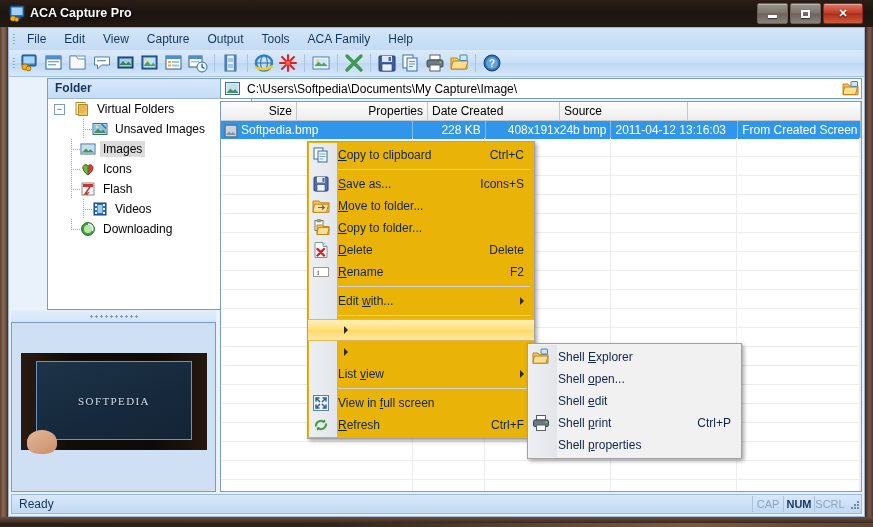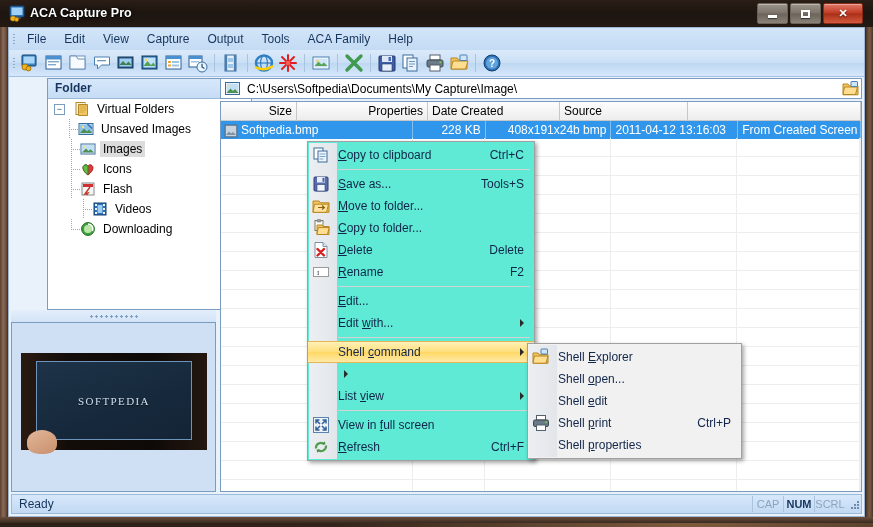--- a/index.html
+++ b/index.html
@@ -200,21 +200,21 @@
   }
   .status-text{padding-left:7px;font-size:12px;color:#16355e;flex:1;}
   .statcell{width:30px;text-align:center;font-size:11px;color:#8ba4bf;
     border-left:1px solid #aac4de;height:16px;line-height:16px;}
   .statcell.on{color:#16355e;font-weight:bold;}
   .resizer{width:16px;height:16px;position:relative;}
   .resizer i{position:absolute;width:2px;height:2px;background:#6f8bab;}
 
   
   .ctx{
-    position:absolute;border:1px solid #a0a0a0;background:#5eead4;
+    position:absolute;border:1px solid #a0a0a0;background:#eab308;
     box-shadow:2px 2px 4px rgba(0,0,0,.35);
     padding:2px 0;box-sizing:border-box;
   }
   .ctx .gutter{position:absolute;left:1px;top:1px;bottom:1px;width:28px;
     background:linear-gradient(90deg,#eceff2,#e2e6ea);}
   .ctxitem{
     position:relative;height:22px;display:flex;align-items:center;
     font-size:12px;color:#12264a;white-space:nowrap;padding-left:30px;padding-right:10px;
     box-sizing:border-box;
   }
@@ -474,21 +474,21 @@
                 <svg width="16" height="16" viewBox="0 0 16 16">
                   <rect x="2" y="1.5" width="9" height="12" fill="#fff7e0" stroke="#b08a2a"></rect>
                   <path d="M3 2 h8 v11 h-8z" fill="#fdf3d8"></path>
                   <path d="M4.5 3.5 h9 v11 h-9z" fill="#f2c75e" stroke="#b08a2a"></path>
                   <path d="M5.5 5 h7 M5.5 7 h7 M5.5 9 h7 M5.5 11 h5" stroke="#cfa33e" stroke-width=".8"></path>
                 </svg>
               </span>
               <span class="lbl">Virtual Folders</span>
             </div>
 
-            <div class="tnode" style="padding-left:16px">
+            <div class="tnode" style="padding-left:30px">
               <span class="dotline elbow"></span>
               <span class="ico">
                 <svg width="16" height="16" viewBox="0 0 16 16">
                   <rect x="1" y="2.5" width="14" height="11" fill="#dceefb" stroke="#3a6d9c"></rect>
                   <rect x="2" y="3.5" width="12" height="9" fill="#8fc4ea"></rect>
                   <path d="M2 12 l4-4.5 3 3 2-2 3 3.5z" fill="#4f8f52"></path>
                   <circle cx="5" cy="6" r="1.2" fill="#ffe07a"></circle>
                   <path d="M9.5 3 l4.5 4.5" stroke="#2f6fb5" stroke-width="1.4"></path>
                 </svg>
               </span>
@@ -830,21 +830,21 @@
     <div class="ctxitem">
       <span class="mi-ico">
         <svg width="18" height="18" viewBox="0 0 18 18">
           <rect x="2" y="2" width="14" height="14" rx="1" fill="#5a6fae" stroke="#2c3f78"></rect>
           <rect x="5" y="2" width="8" height="5.5" fill="#e8eefa"></rect>
           <rect x="10.5" y="2.8" width="2" height="4" fill="#4a5f9e"></rect>
           <rect x="5" y="9.5" width="8" height="6.5" fill="#f0f4fb" stroke="#2c3f78" stroke-width=".6"></rect>
         </svg>
       </span>
       <span class="mlabel"><u>S</u>ave as...</span>
-      <span class="accel">Tools+S</span>
+      <span class="accel">Icons+S</span>
     </div>
 
     <div class="ctxitem">
       <span class="mi-ico">
         <svg width="18" height="18" viewBox="0 0 18 18">
           <path d="M1 4 h6 l1.4 1.8 H17 v9.5 H1z" fill="#f3c664" stroke="#b8861f"></path>
           <path d="M2.5 7.2 h14 l-2 8.1 H1z" fill="#ffe3a0" stroke="#b8861f"></path>
           <path d="M6 10.5 h6 M10 8.5 l2.4 2 -2.4 2" stroke="#8c6010" stroke-width="1.2" fill="none"></path>
         </svg>
       </span>
@@ -883,33 +883,29 @@
           <rect x="1.5" y="4.5" width="15" height="9" fill="#fff" stroke="#9a9a9a"></rect>
           <text x="5" y="11.5" font-size="7" fill="#333" font-family="Liberation Serif">I</text>
         </svg>
       </span>
       <span class="mlabel"><u>R</u>ename</span>
       <span class="accel">F2</span>
     </div>
 
     <div class="ctxsep"></div>
 
-    <div class="ctxitem">
-      <span class="mlabel"><u>E</u>dit...</span>
-    </div>
 
     <div class="ctxitem">
       <span class="mlabel">Edit <u>w</u>ith...</span>
       <span class="arrow"></span>
     </div>
 
     <div class="ctxsep"></div>
 
     <div class="ctxitem hl">
-      <span class="mlabel">Shell <u>c</u>ommand</span>
       <span class="arrow"></span>
     </div>
 
     <div class="ctxitem">
       <span class="arrow"></span>
     </div>
 
     <div class="ctxitem">
       <span class="mlabel">List <u>v</u>iew</span>
       <span class="arrow"></span>

